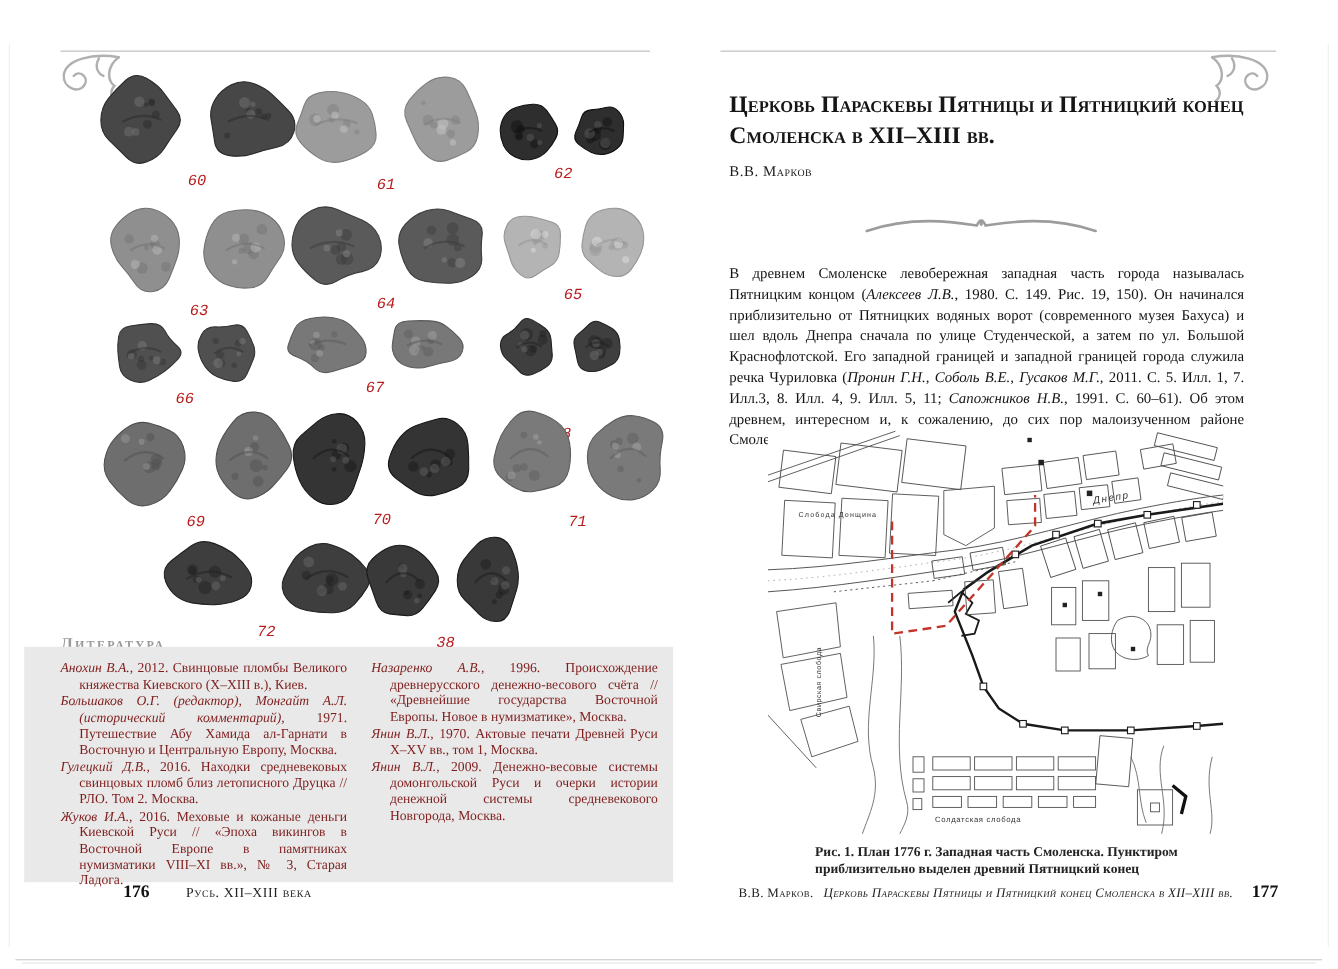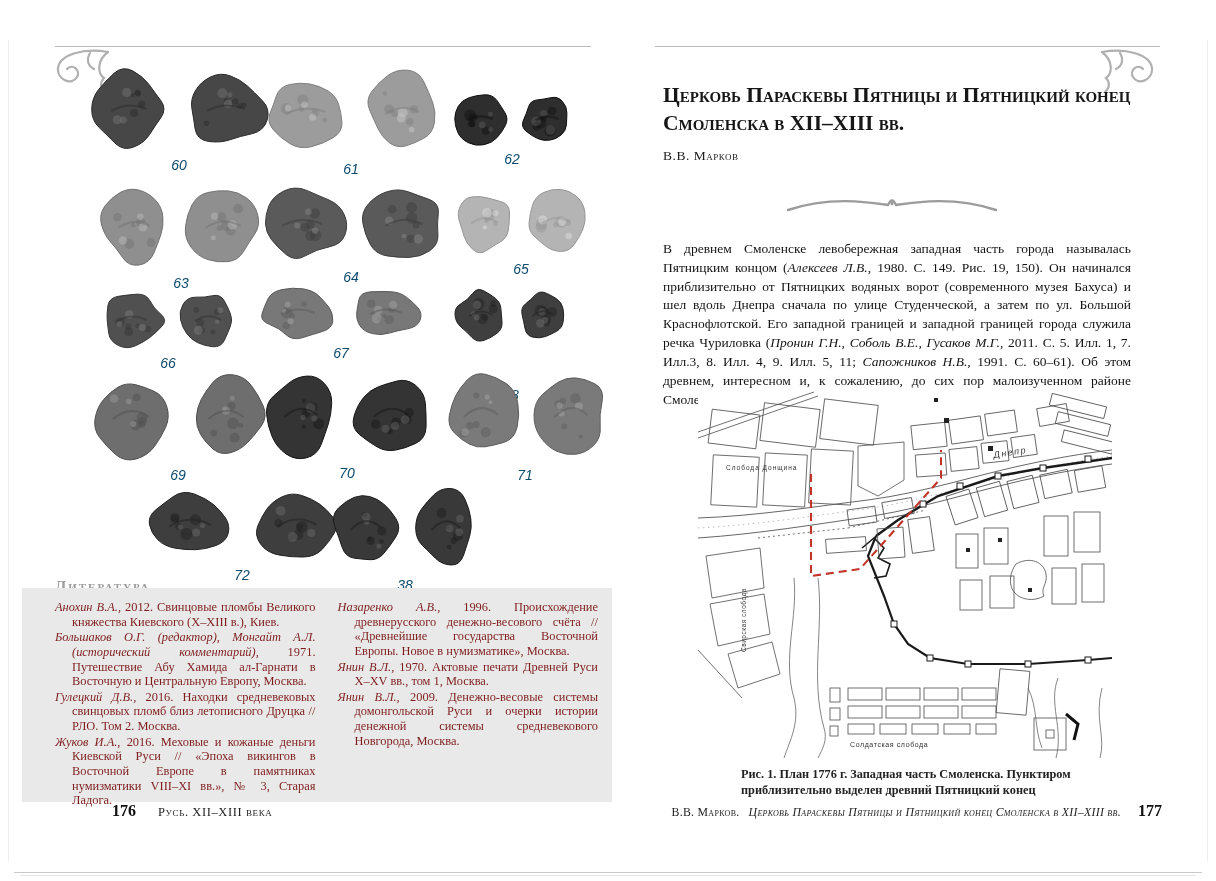--- a/index.html
+++ b/index.html
@@ -6,30 +6,30 @@
     font-family:"Liberation Serif",serif;-webkit-font-smoothing:antialiased;}
   .spread{position:absolute;left:0;top:0;width:1216px;height:881px;background:#fff;}
   .book-edge{position:absolute;left:14px;right:14px;top:872px;height:1px;background:#c9c9c9;}
   .book-edge2{position:absolute;left:20px;right:20px;top:875px;height:1px;background:#e4e4e4;}
   .side-edge{position:absolute;top:40px;bottom:20px;width:1px;background:#eee;}
   .rule{position:absolute;height:1px;background:#b9b9b9;}
   .flourish{position:absolute;}
   
   .plate-pair{position:absolute;display:flex;flex-direction:column;align-items:center;}
   .plate-pair .imgs{display:flex;align-items:center;gap:6px;}
-  .plate-num{font-family:Liberation Sans, sans-serif;font-style:italic;
-    font-size:14px;color:#0c4a6e;margin-top:3px;}
+  .plate-num{font-family:Liberation Mono, monospace;font-style:italic;
+    font-size:14px;color:#b91c1c;margin-top:3px;}
   .lit-heading{position:absolute;left:55px;top:578px;font-size:15px;font-weight:bold;
     font-variant:small-caps;letter-spacing:2px;color:#9b9b9b;}
   .bib-panel{position:absolute;left:22px;top:588px;width:590px;height:214px;background:#e9e9e9;
     display:flex;box-sizing:border-box;padding:12px 14px 10px 33px;gap:22px;}
   .bib-col{width:262px;font-size:12.4px;line-height:1.18;color:#7f1d1d;text-align:justify;}
   .bib-entry{margin:0 0 1px 0;padding-left:17px;text-indent:-17px;}
   .bib-entry i{font-style:italic;}
-  .footer-left{position:absolute;left:112px;top:802px;display:flex;align-items:baseline;gap:22px;}
+  .footer-left{position:absolute;left:112px;top:802px;display:flex;align-items:baseline;gap:33px;}
   .pageno{font-size:16px;font-weight:bold;color:#111;}
   .footer-label{font-size:12.5px;font-variant:small-caps;letter-spacing:.6px;color:#222;}
   
   .article-title{position:absolute;left:663px;top:82px;width:474px;font-size:21.5px;line-height:1.3;
     font-weight:bold;font-variant:small-caps;color:#161616;}
   .article-author{position:absolute;left:663px;top:148px;font-size:13.5px;font-variant:small-caps;
     letter-spacing:.5px;color:#1b1b1b;}
   .divider{position:absolute;left:782px;top:190px;}
   .body-par{position:absolute;left:663px;top:240px;width:468px;font-size:13.5px;line-height:1.395;
     text-align:justify;color:#141414;}

